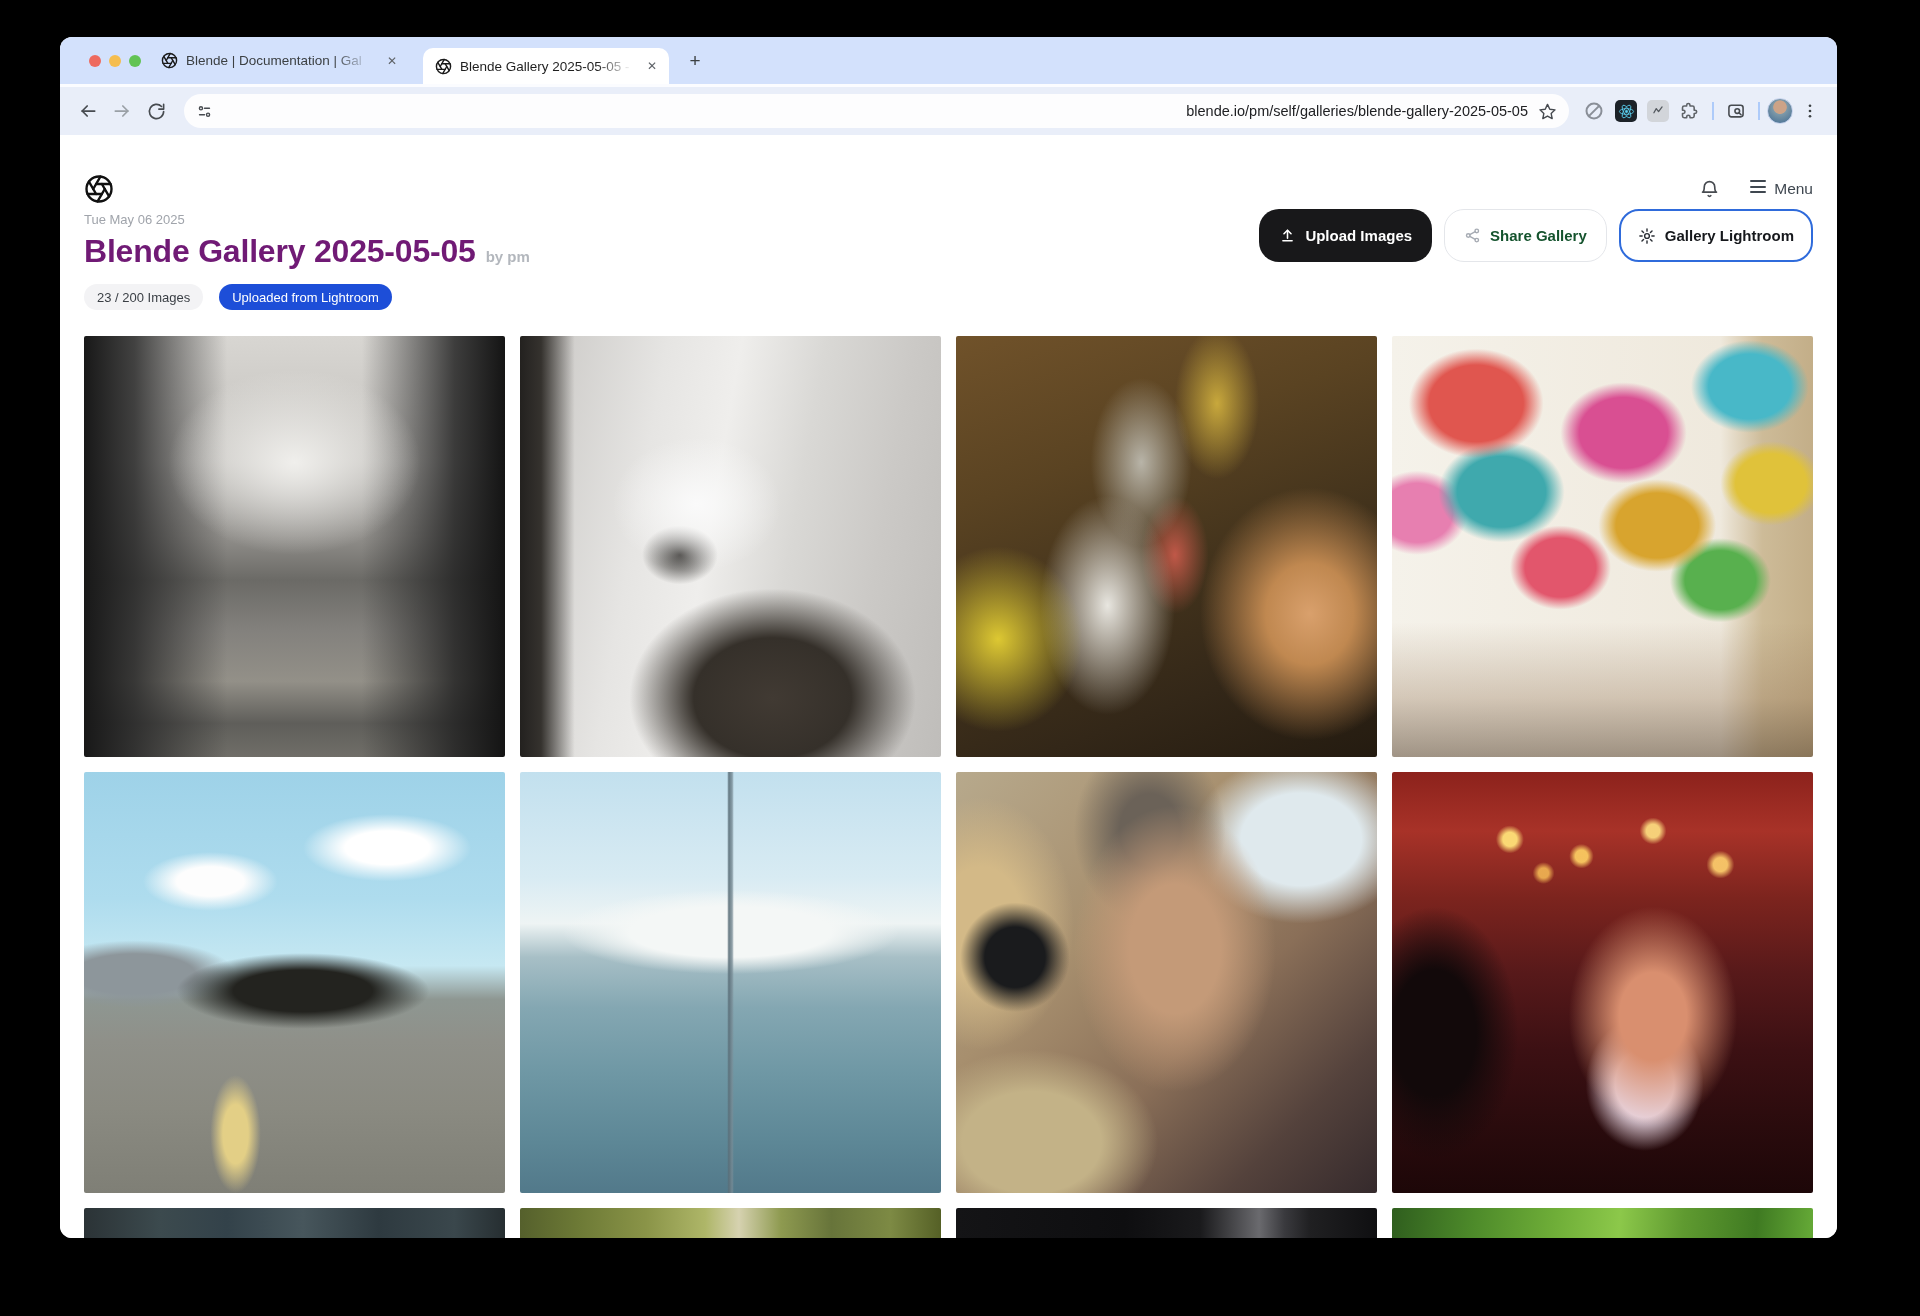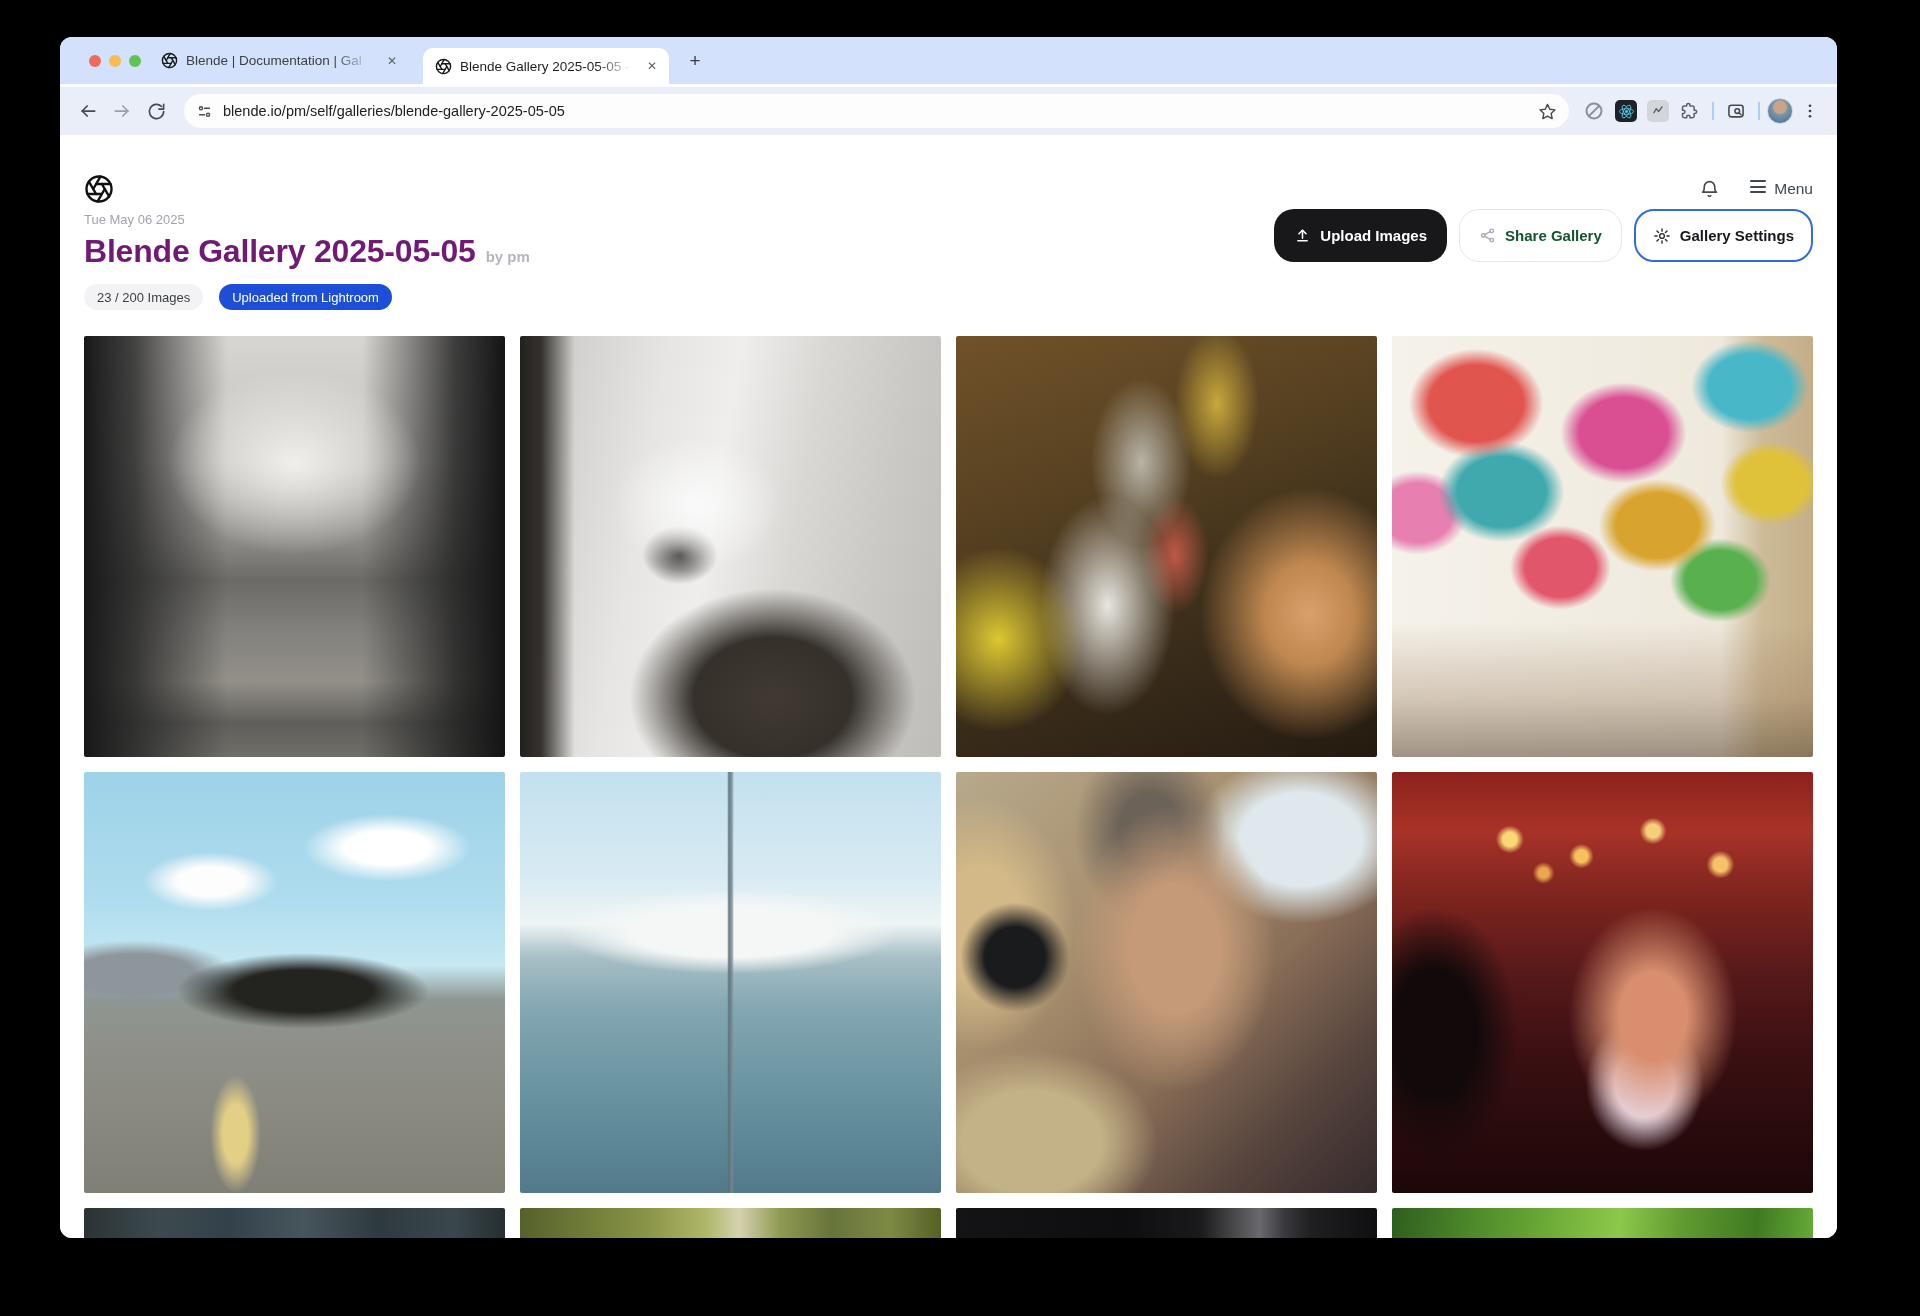--- a/index.html
+++ b/index.html
@@ -23,21 +23,21 @@
             mask-image:linear-gradient(90deg,#000 78%,transparent 98%); }
   .tab-close { font-size:12px; color:#5f6368; width:18px; height:18px; line-height:18px; text-align:center; border-radius:50%; flex:0 0 auto; }
   .tab-active { background:#fff; height:36px; align-self:flex-end; border-radius:10px 10px 0 0; width:246px; margin-left:16px; padding:0 8px 0 12px; color:#1f1f1f; }
   .favicon { width:17px; height:17px; flex:0 0 auto; }
   .newtab { width:28px; height:28px; margin-left:12px; border-radius:50%; display:flex; align-items:center; justify-content:center; font-size:19px; color:#3c4043; }
 
   
   .toolbar { height:51px; background:#e9eef9; border-top:3px solid #fbfcff; display:flex; align-items:center; padding:0 12px; gap:2px; }
   .navbtn { width:32px; height:32px; border-radius:50%; display:flex; align-items:center; justify-content:center; flex:0 0 auto; }
   .omnibox { flex:1; height:34px; margin:0 8px 0 10px; background:#fdfdfe; border-radius:17px; display:flex; align-items:center; padding:0 12px; gap:10px; min-width:0; }
-  .url-text { font-size:14.5px; color:#202124; flex:1; white-space:nowrap; overflow:hidden; }
+  .url-text { font-size:14.5px; color:#202124; flex:1; white-space:nowrap; overflow:hidden;text-align:right; }
   .ext-icon { width:30px; height:30px; display:flex; align-items:center; justify-content:center; flex:0 0 auto; }
   .ext-chip { width:22px; height:22px; border-radius:5px; display:flex; align-items:center; justify-content:center; }
   .vsep { width:2px; height:18px; background:#aecbfa; margin:0 5px; flex:0 0 auto; }
   .avatar { width:26px; height:26px; border-radius:50%;
     background:radial-gradient(circle at 50% 34%, #cda387 0 32%, #7e99a8 36%, #3f6a92 100%);
     border:1px solid #c9d4ee; flex:0 0 auto; }
 
   
   .content { position:relative; background:#fff; height:1150px; padding:0 24px; }
   .page-header { padding-top:39px; display:flex; align-items:center; justify-content:space-between; height:69px; }
@@ -252,21 +252,21 @@
             <circle cx="12" cy="12" r="3.2"></circle>
             <line x1="12" y1="2.5" x2="12" y2="5.5"></line>
             <line x1="12" y1="18.5" x2="12" y2="21.5"></line>
             <line x1="2.5" y1="12" x2="5.5" y2="12"></line>
             <line x1="18.5" y1="12" x2="21.5" y2="12"></line>
             <line x1="5.3" y1="5.3" x2="7.4" y2="7.4"></line>
             <line x1="16.6" y1="16.6" x2="18.7" y2="18.7"></line>
             <line x1="5.3" y1="18.7" x2="7.4" y2="16.6"></line>
             <line x1="16.6" y1="7.4" x2="18.7" y2="5.3"></line>
           </svg>
-        <span>Gallery Settings</span>
+        <span>Gallery Lightroom</span>
       </button>
     </div>
 
     <div class="grid" id="photo-grid">
         <div class="photo" style="background: radial-gradient(30% 22% at 50% 30%, rgb(240, 239, 236) 0%, rgba(240, 239, 236, 0) 100%), linear-gradient(90deg, rgb(24, 24, 24) 0%, rgba(40, 40, 40, 0.85) 12%, rgba(120, 120, 120, 0) 34%, rgba(120, 120, 120, 0) 66%, rgba(35, 35, 35, 0.85) 88%, rgb(20, 20, 20) 100%), linear-gradient(rgb(216, 214, 210) 0%, rgb(194, 192, 188) 30%, rgb(143, 141, 137) 48%, rgb(107, 106, 102) 58%, rgb(131, 129, 125) 70%, rgb(147, 144, 136) 82%, rgb(95, 94, 90) 92%, rgb(112, 110, 104) 100%);"></div>
         <div class="photo" style="background: linear-gradient(90deg, rgb(35, 33, 31) 0%, rgb(53, 50, 46) 5%, rgba(53, 50, 46, 0) 13%), radial-gradient(34% 26% at 60% 86%, rgb(65, 58, 51) 0%, rgb(53, 48, 42) 55%, rgba(53, 48, 42, 0) 100%), radial-gradient(20% 16% at 42% 40%, rgb(250, 250, 250) 0%, rgba(250, 250, 250, 0) 100%), radial-gradient(9% 7% at 38% 52%, rgb(46, 44, 41) 0%, rgba(46, 44, 41, 0) 100%), linear-gradient(100deg, rgb(198, 196, 193) 0%, rgb(230, 229, 227) 30%, rgb(239, 238, 236) 45%, rgb(217, 216, 213) 62%, rgb(203, 201, 198) 80%, rgb(191, 189, 186) 100%);"></div>
         <div class="photo" style="background: radial-gradient(26% 30% at 84% 66%, rgb(217, 160, 108) 0%, rgb(192, 136, 80) 40%, rgba(192, 136, 80, 0) 100%), radial-gradient(20% 22% at 10% 72%, rgb(221, 200, 50) 0%, rgba(221, 200, 50, 0) 100%), radial-gradient(16% 26% at 36% 64%, rgb(232, 230, 224) 0%, rgba(232, 230, 224, 0) 100%), radial-gradient(12% 20% at 44% 30%, rgb(184, 180, 168) 0%, rgba(184, 180, 168, 0) 100%), radial-gradient(10% 18% at 62% 16%, rgb(200, 168, 60) 0%, rgba(200, 168, 60, 0) 100%), radial-gradient(8% 14% at 52% 52%, rgb(192, 88, 72) 0%, rgba(192, 88, 72, 0) 100%), linear-gradient(160deg, rgb(112, 82, 42) 0%, rgb(90, 67, 34) 30%, rgb(67, 51, 28) 55%, rgb(51, 39, 24) 78%, rgb(36, 27, 16) 100%);"></div>
         <div class="photo" style="background: radial-gradient(16% 13% at 20% 16%, rgb(224, 86, 79) 0px, rgb(224, 86, 79) 70%, rgba(224, 86, 79, 0) 100%), radial-gradient(15% 12% at 26% 37%, rgb(63, 169, 173) 0px, rgb(63, 169, 173) 70%, rgba(63, 169, 173, 0) 100%), radial-gradient(15% 12% at 55% 23%, rgb(217, 79, 146) 0px, rgb(217, 79, 146) 70%, rgba(217, 79, 146, 0) 100%), radial-gradient(14% 11% at 63% 45%, rgb(216, 164, 46) 0px, rgb(216, 164, 46) 70%, rgba(216, 164, 46, 0) 100%), radial-gradient(12% 10% at 6% 42%, rgb(231, 127, 176) 0px, rgb(231, 127, 176) 70%, rgba(231, 127, 176, 0) 100%), radial-gradient(12% 10% at 40% 55%, rgb(226, 86, 108) 0px, rgb(226, 86, 108) 70%, rgba(226, 86, 108, 0) 100%), radial-gradient(12% 10% at 78% 58%, rgb(88, 176, 78) 0px, rgb(88, 176, 78) 70%, rgba(88, 176, 78, 0) 100%), radial-gradient(12% 10% at 90% 35%, rgb(224, 194, 58) 0px, rgb(224, 194, 58) 70%, rgba(224, 194, 58, 0) 100%), radial-gradient(14% 11% at 85% 12%, rgb(72, 184, 200) 0px, rgb(72, 184, 200) 70%, rgba(72, 184, 200, 0) 100%), linear-gradient(rgba(255, 255, 255, 0) 68%, rgba(150, 120, 90, 0.35) 86%, rgba(90, 70, 50, 0.55) 100%), linear-gradient(90deg, rgb(245, 242, 234) 0%, rgb(239, 233, 221) 78%, rgb(205, 187, 152) 88%, rgb(195, 174, 136) 100%);"></div>
         <div class="photo" style="background: radial-gradient(20% 8% at 72% 18%, rgb(255, 255, 255) 0px, rgb(255, 255, 255) 50%, rgba(255, 255, 255, 0) 100%), radial-gradient(16% 7% at 30% 26%, rgb(253, 253, 253) 0px, rgb(253, 253, 253) 50%, rgba(253, 253, 253, 0) 100%), radial-gradient(30% 9% at 52% 52%, rgb(35, 35, 31) 0px, rgb(35, 35, 31) 55%, rgba(35, 35, 31, 0) 100%), radial-gradient(24% 8% at 12% 48%, rgb(141, 150, 155) 0px, rgb(141, 150, 155) 60%, rgba(141, 150, 155, 0) 100%), radial-gradient(6% 14% at 36% 86%, rgb(227, 207, 134) 0px, rgb(227, 207, 134) 50%, rgba(227, 207, 134, 0) 100%), linear-gradient(rgb(158, 210, 232) 0%, rgb(174, 220, 238) 30%, rgb(198, 232, 242) 46%, rgb(142, 151, 146) 54%, rgb(143, 144, 137) 64%, rgb(138, 138, 129) 80%, rgb(127, 127, 118) 100%);"></div>
         <div class="photo" style="background: linear-gradient(90deg, rgba(0, 0, 0, 0) 49.2%, rgba(90, 110, 120, 0.9) 49.6%, rgba(120, 140, 150, 0.8) 50.4%, rgba(0, 0, 0, 0) 50.8%), radial-gradient(40% 10% at 50% 38%, rgb(244, 247, 246) 0px, rgb(244, 247, 246) 60%, rgba(244, 247, 246, 0) 100%), linear-gradient(rgb(194, 224, 238) 0%, rgb(216, 235, 243) 25%, rgb(238, 244, 244) 36%, rgb(167, 191, 198) 44%, rgb(132, 167, 178) 56%, rgb(110, 151, 164) 72%, rgb(93, 135, 150) 88%, rgb(82, 121, 138) 100%);"></div>

